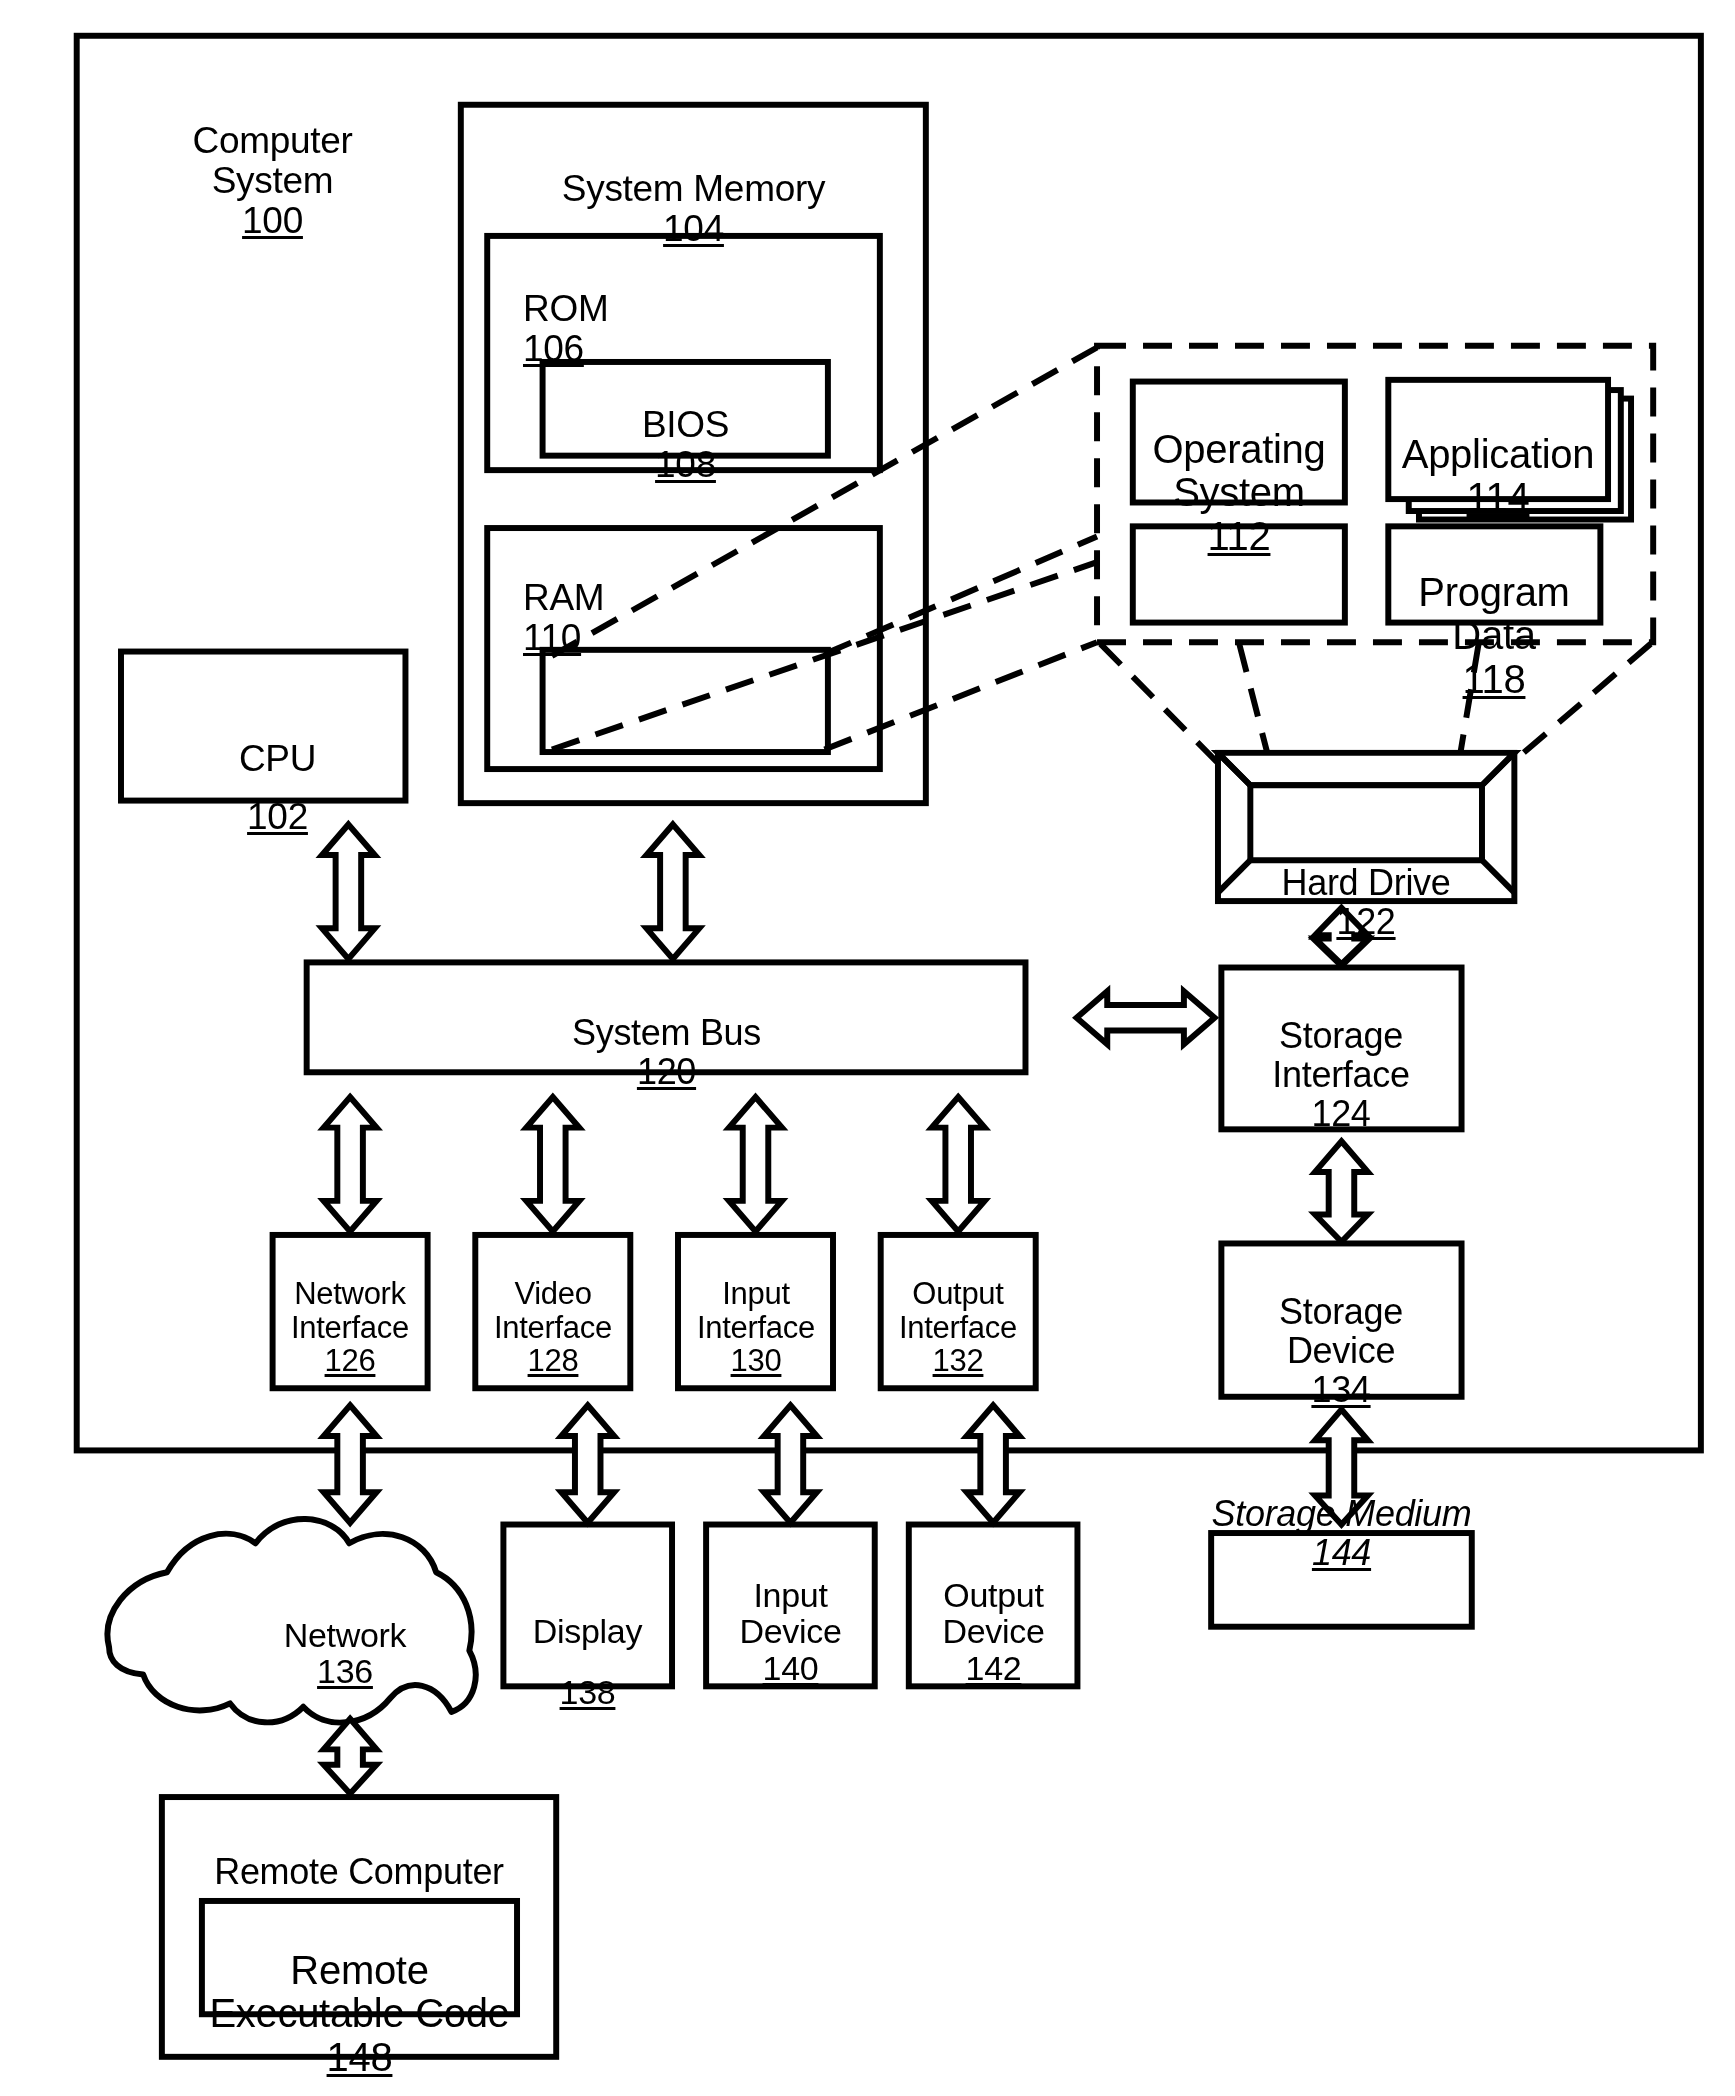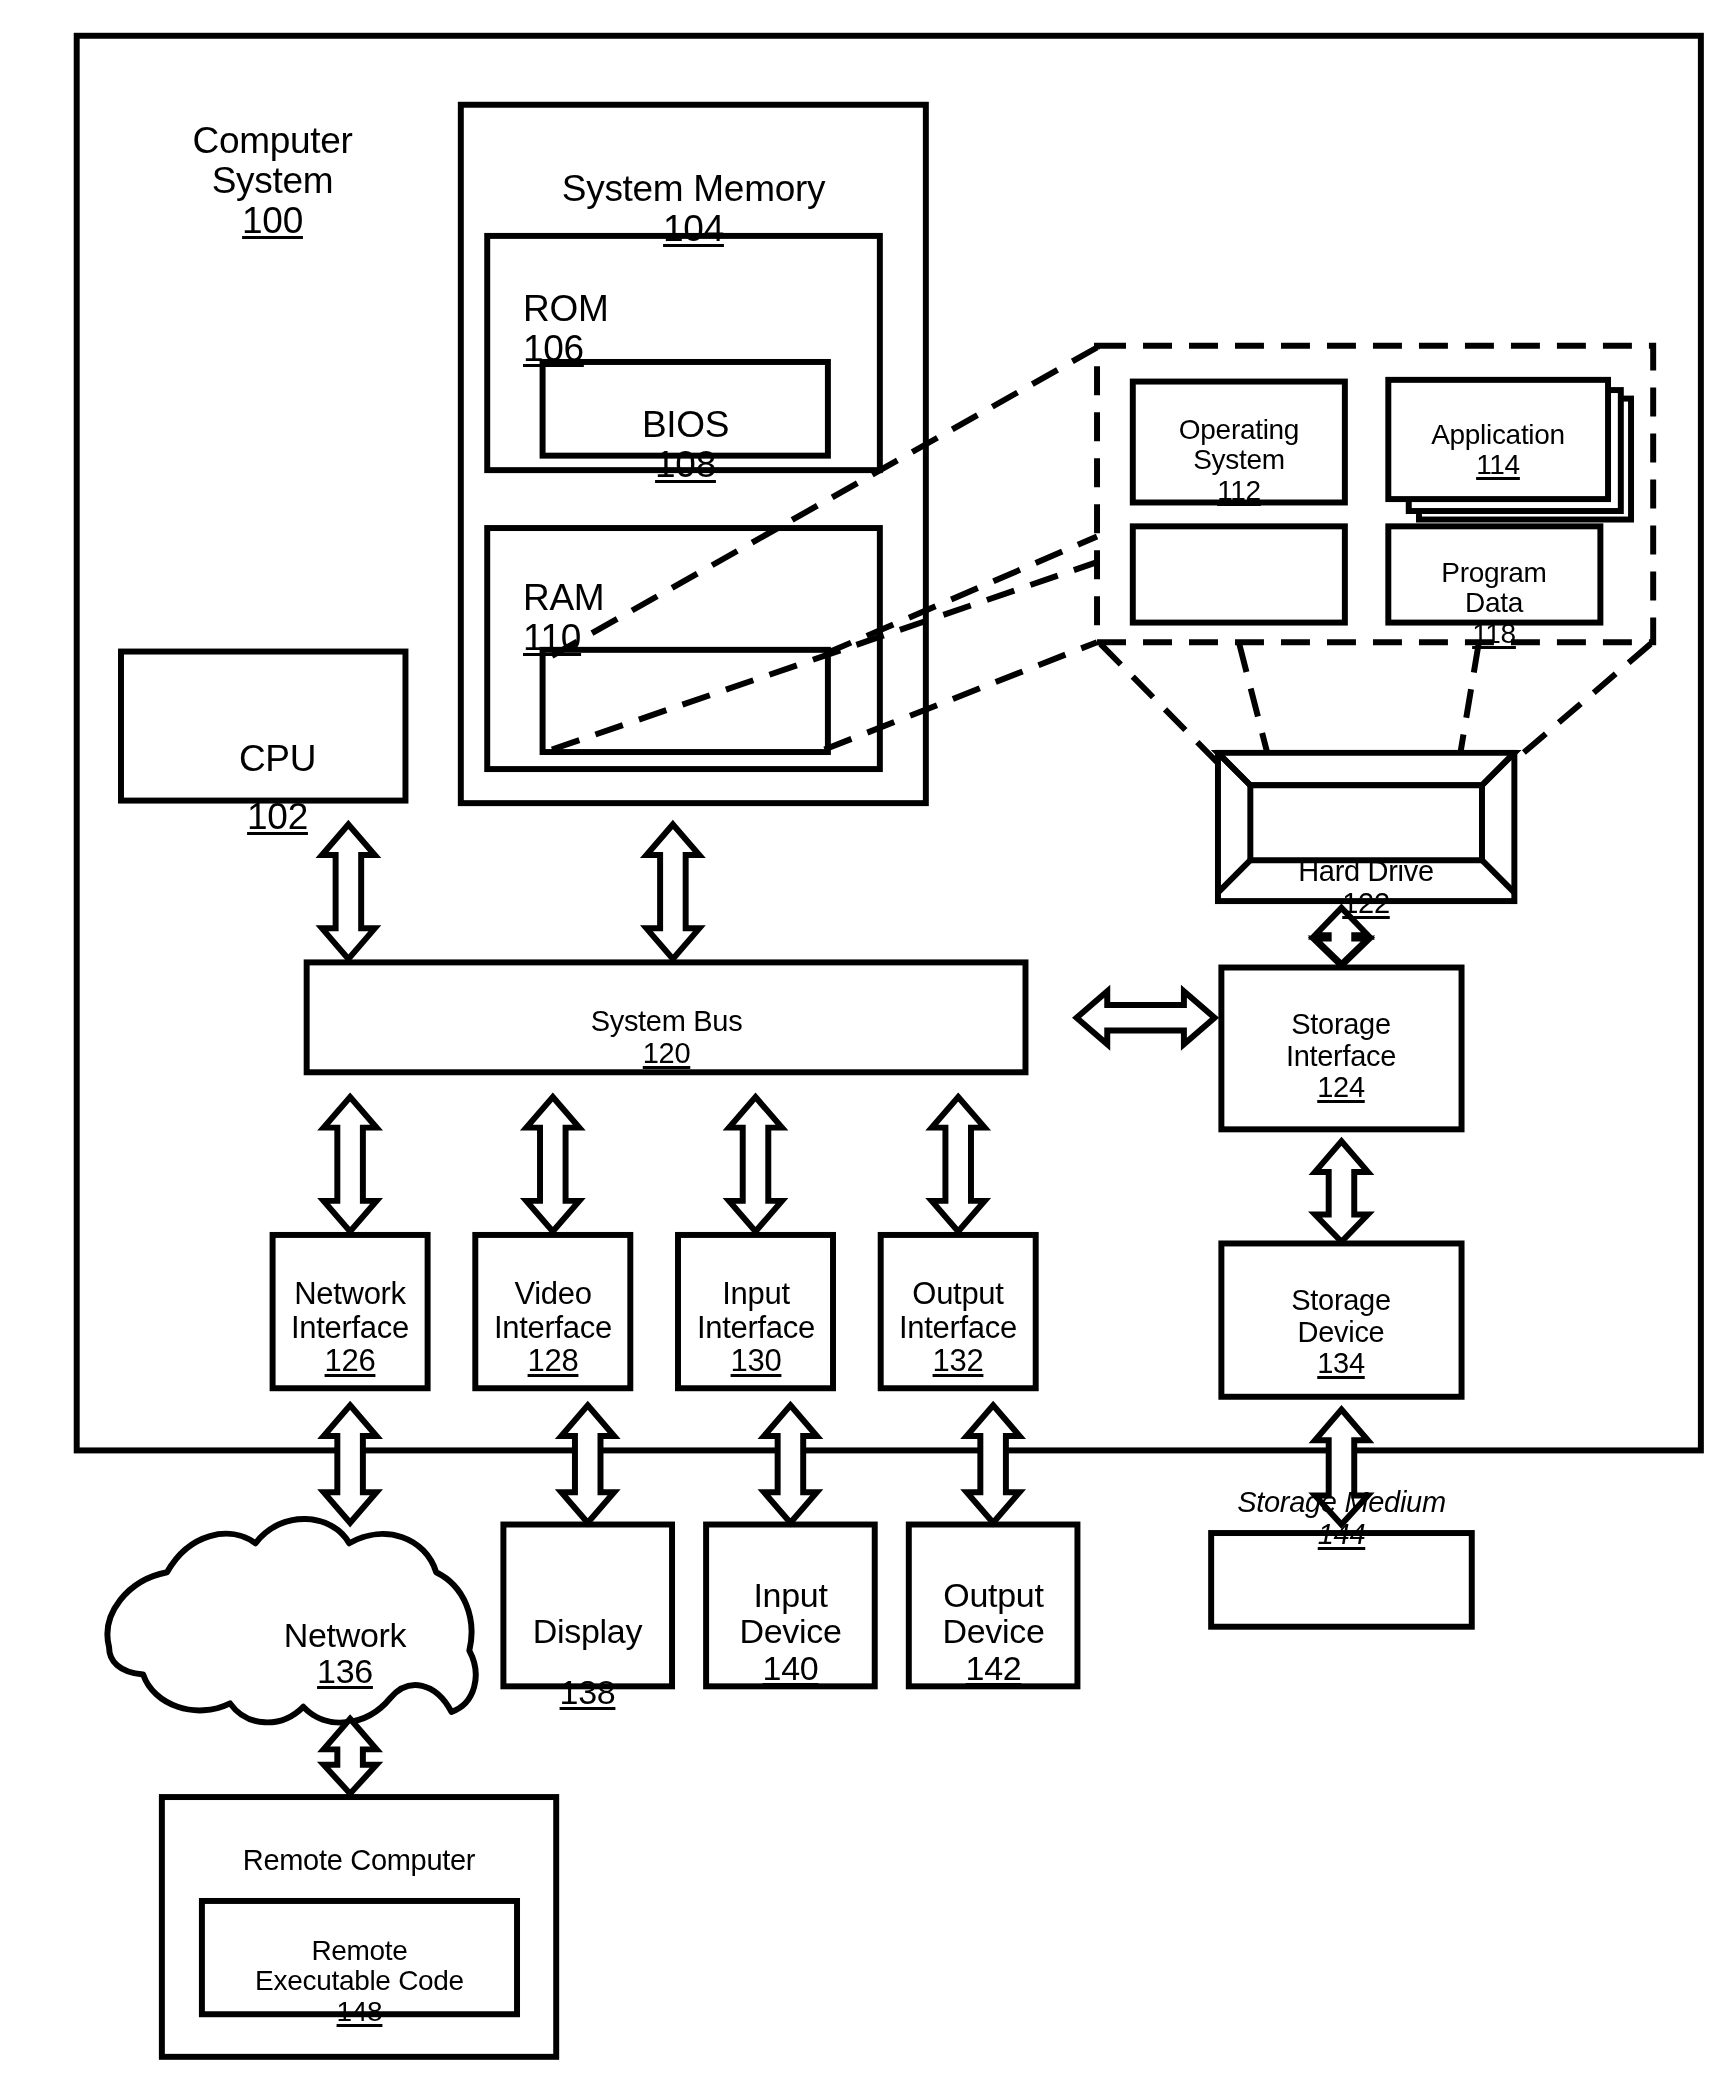--- a/index.html
+++ b/index.html
@@ -32,23 +32,23 @@
     white-space: pre-line;
     letter-spacing: -0.3px;
   }
   .lbl .num {
     display: block;
     text-decoration: underline;
     text-underline-offset: 3.4px;
     text-decoration-thickness: 2.6px;
   }
   .t36 { font-size: 31px; }
-  .t38 { font-size: 28px; }
+  .t38 { font-size: 40px; }
   .t40 { font-size: 34px; }
-  .t42 { font-size: 29px; }
+  .t42 { font-size: 36px; }
   .t44 { font-size: 37px; }
 </style>
 </head>
 <body>
 
 <div id="page">
 
   <svg class="layer" viewBox="0 0 2037 2461">
     <defs>
       <g id="vArrow">

